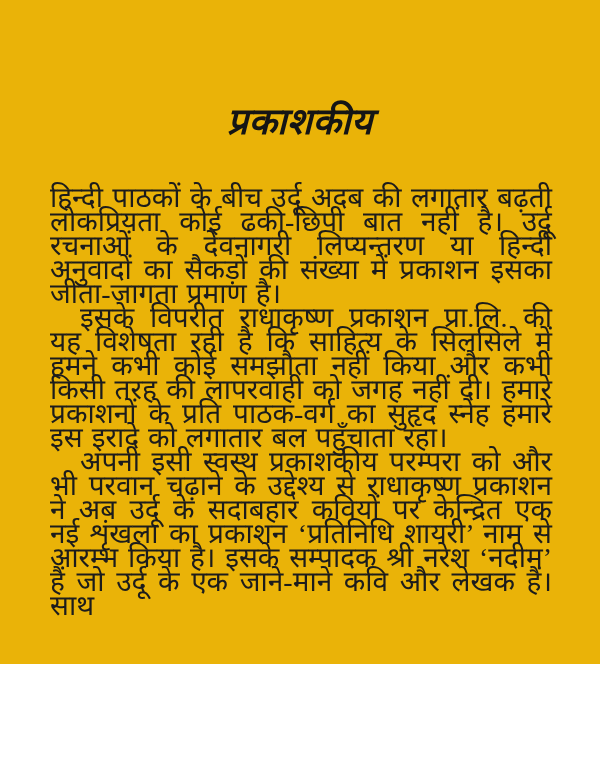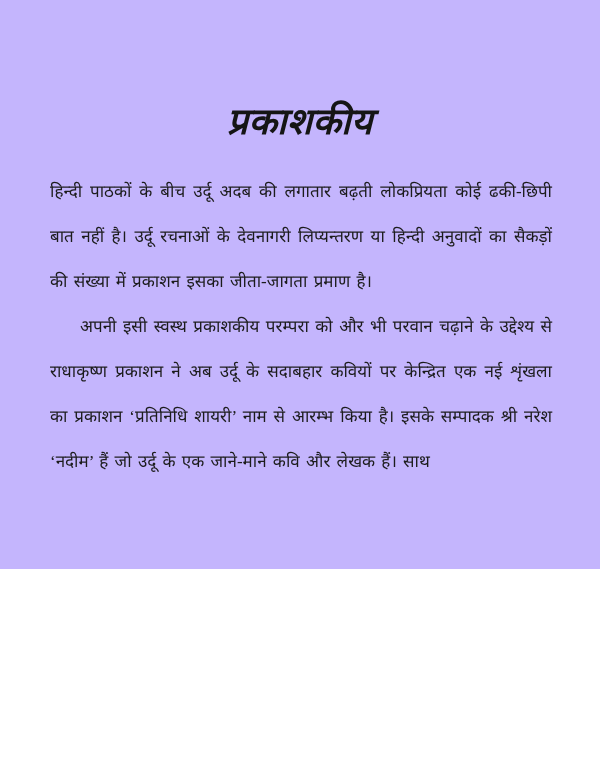--- a/index.html
+++ b/index.html
@@ -3,56 +3,57 @@
 <meta charset="utf-8">
 <style>
   html, body {
     margin: 0;
     padding: 0;
     background: #ffffff;
   }
   .page {
     position: relative;
     width: 600px;
-    height: 569px;
-    background: #c4b5fd;
+    height: 664px;
+    background: #eab308;
     overflow: hidden;
     font-family: "Liberation Serif", "DejaVu Serif", serif;
     color: #1c1c1c;
   }
   .page-title {
     margin: 0;
     padding-top: 98px;
     text-align: center;
     font-size: 37px;
     line-height: 48px;
     font-weight: bold;
     font-style: italic;
     letter-spacing: 0.5px;
     color: #151515;
   }
   .body-text {
-    margin: 23px 48px 0 50px;
-    font-size: 17px;
-    line-height: 45px;
+    margin: 40px 48px 0 50px;
+    font-size: 28px;
+    line-height: 24px;
     text-align: justify;
   }
   .body-text p {
     margin: 0;
     padding: 0;
     text-indent: 30px;
     word-spacing: 2px;
   }
   .body-text p.first {
     text-indent: 0;
   }
 </style>
 </head>
 <body>
 
 <div class="page">
   <h1 class="page-title">प्रकाशकीय</h1>
 
   <div class="body-text">
     <p class="first">हिन्दी पाठकों के बीच उर्दू अदब की लगातार बढ़ती लोकप्रियता कोई ढकी-छिपी बात नहीं है। उर्दू रचनाओं के देवनागरी लिप्यन्तरण या हिन्दी अनुवादों का सैकड़ों की संख्या में प्रकाशन इसका जीता-जागता प्रमाण है।</p>
+    <p>इसके विपरीत राधाकृष्ण प्रकाशन प्रा.लि. की यह विशेषता रही है कि साहित्य के सिलसिले में हमने कभी कोई समझौता नहीं किया और कभी किसी तरह की लापरवाही को जगह नहीं दी। हमारे प्रकाशनों के प्रति पाठक-वर्ग का सुहृद स्नेह हमारे इस इरादे को लगातार बल पहुँचाता रहा।</p>
     <p>अपनी इसी स्वस्थ प्रकाशकीय परम्परा को और भी परवान चढ़ाने के उद्देश्य से राधाकृष्ण प्रकाशन ने अब उर्दू के सदाबहार कवियों पर केन्द्रित एक नई शृंखला का प्रकाशन ‘प्रतिनिधि शायरी’ नाम से आरम्भ किया है। इसके सम्पादक श्री नरेश ‘नदीम’ हैं जो उर्दू के एक जाने-माने कवि और लेखक हैं। साथ</p>
   </div>
 </div>
 
 </body></html>

